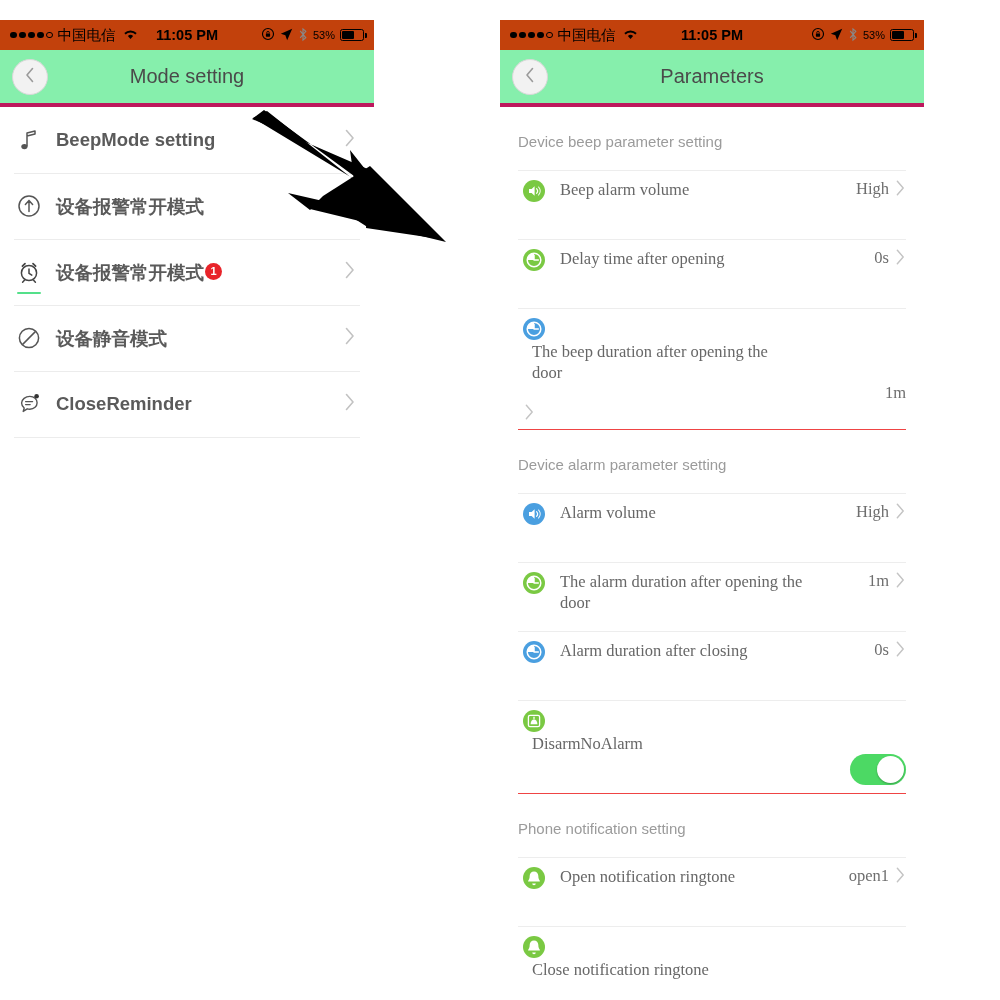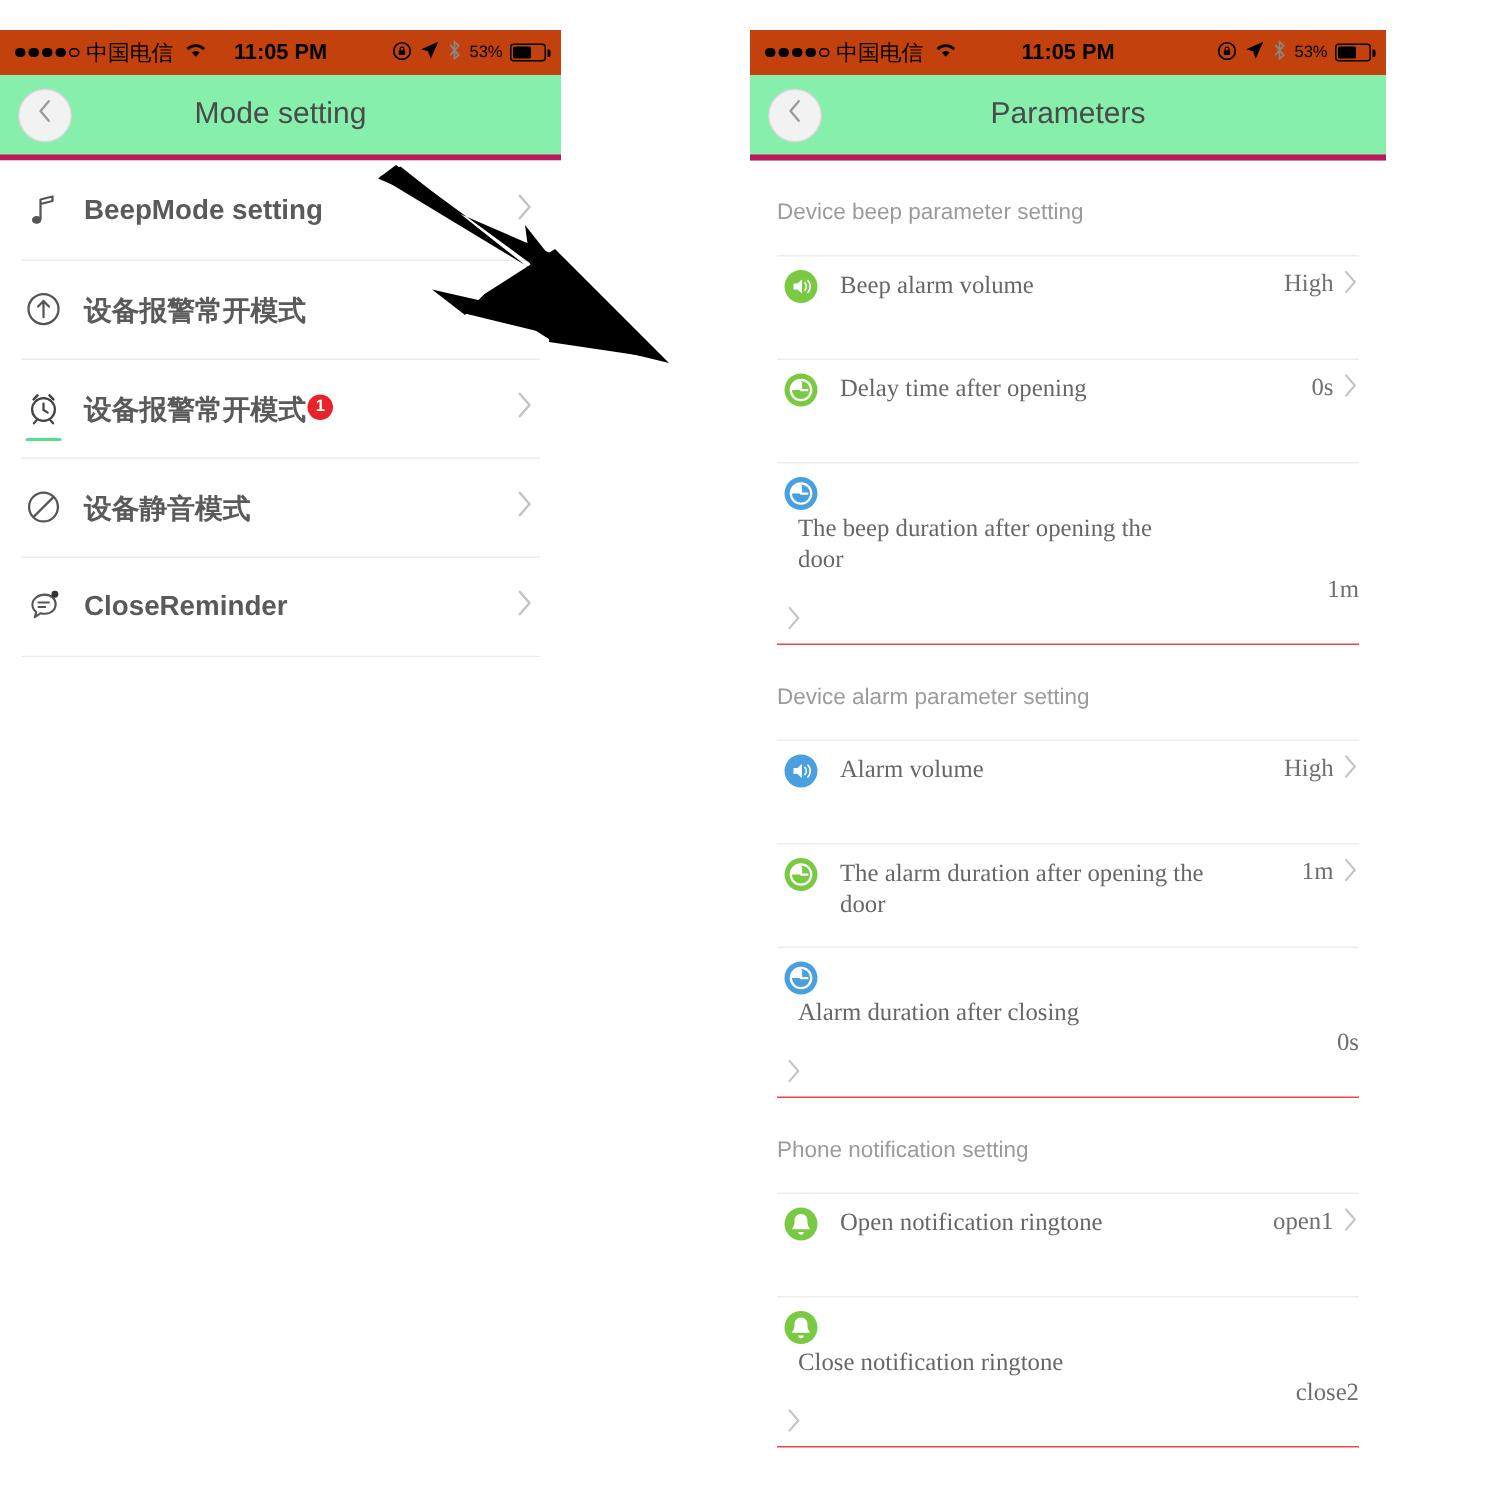--- a/index.html
+++ b/index.html
@@ -556,20 +556,34 @@
               </svg>
             </span>
             <span class="row-r-label">Alarm duration after closing</span>
             <span class="row-r-value">0s</span>
             <span class="chev-r">
               <svg width="11" height="18" viewBox="0 0 12 20">
                 <path d="M2.5 2.5 9 10l-6.5 7.5" fill="none" stroke="#c4c4c4" stroke-width="1.6" stroke-linecap="round" stroke-linejoin="round"></path>
               </svg>
             </span>
           </div>
+          <div class="row-r">
+            <span class="row-r-icon">
+              <svg width="24" height="24" viewBox="0 0 24 24">
+                <circle cx="12" cy="12" r="11" fill="#7ac943"></circle>
+                <rect x="6.4" y="6.4" width="11.2" height="11.2" rx="1.6" fill="none" stroke="#fff" stroke-width="1.3"></rect>
+                <path d="M8.6 15.2c0-2.6 1.5-4.6 3.4-4.6s3.4 2 3.4 4.6z" fill="#fff"></path>
+                <path d="M12 8.2v1.6" stroke="#fff" stroke-width="1.2" stroke-linecap="round"></path>
+              </svg>
+            </span>
+            <span class="row-r-label">DisarmNoAlarm</span>
+            <span class="toggle" style="background: rgb(76, 217, 100);">
+              <span class="knob"></span>
+            </span>
+          </div>
         </div>
         <div class="section-head">Phone notification setting</div>
         <div class="group">
           <div class="row-r">
             <span class="row-r-icon">
               <svg width="24" height="24" viewBox="0 0 24 24">
                 <circle cx="12" cy="12" r="11" fill="#7ac943"></circle>
                 <path d="M12 5.4c-2.6 0-4.3 1.9-4.3 4.4 0 3.1-.9 4.2-1.5 4.9-.3.3-.1.8.3.8h11c.4 0 .6-.5.3-.8-.6-.7-1.5-1.8-1.5-4.9 0-2.5-1.7-4.4-4.3-4.4z" fill="#fff"></path>
                 <path d="M10.2 17.4a1.8 1.8 0 0 0 3.6 0z" fill="#fff"></path>
               </svg>

